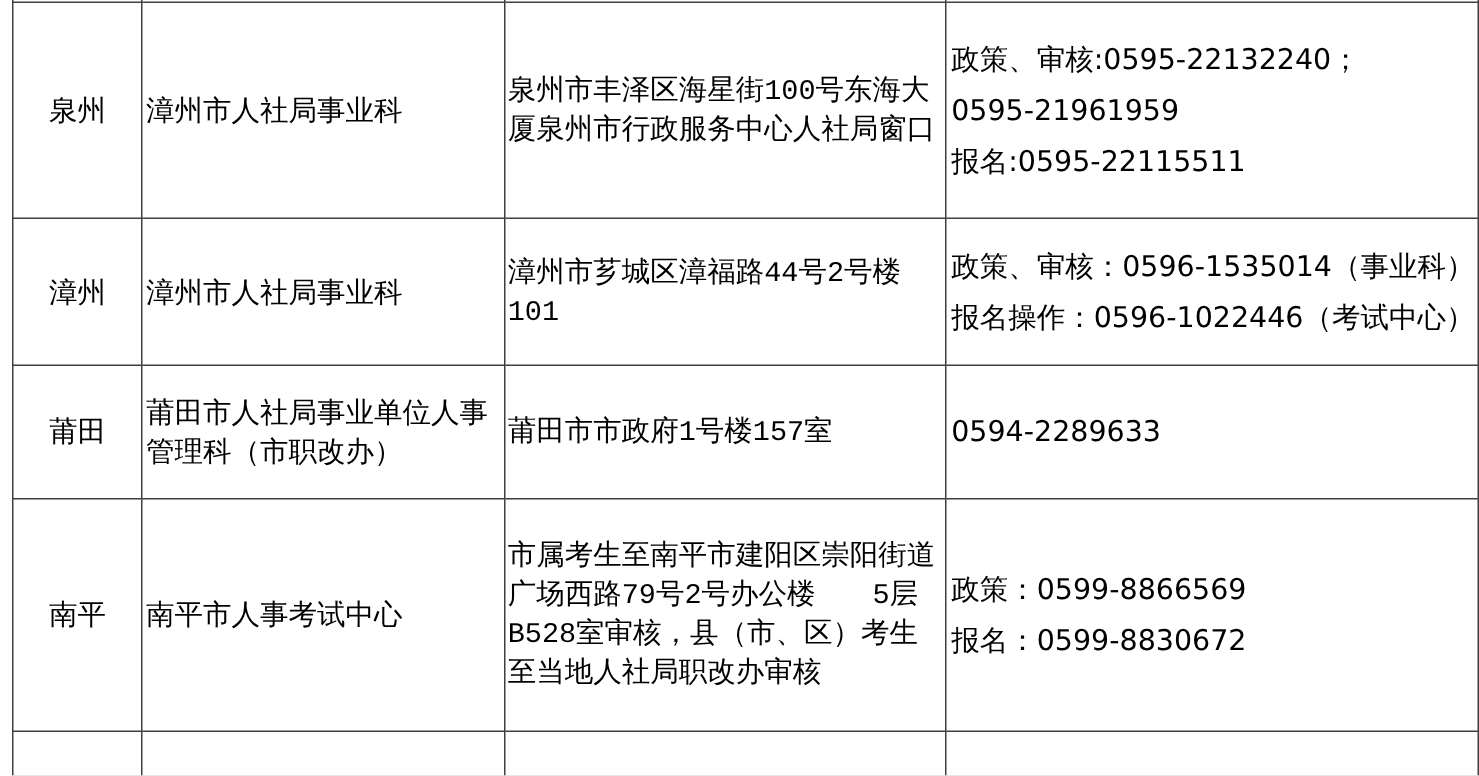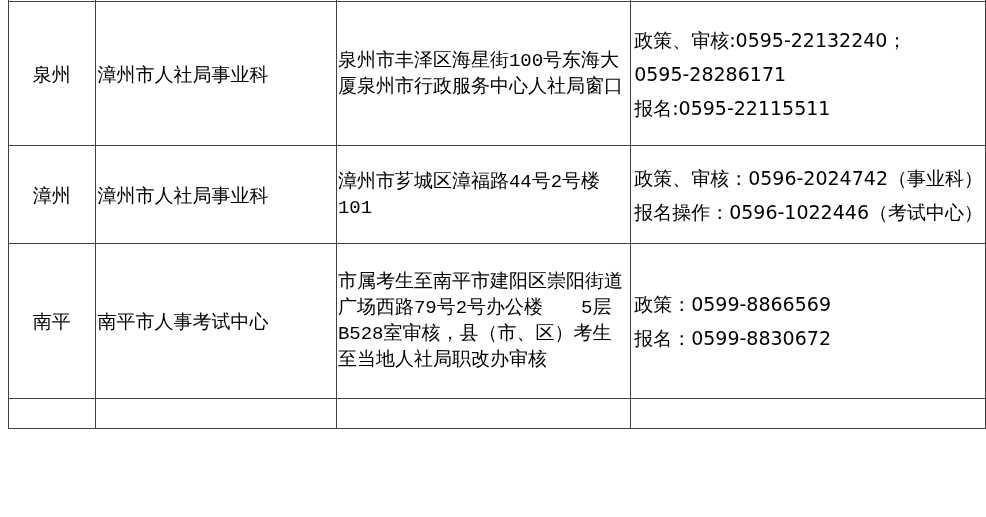--- a/index.html
+++ b/index.html
@@ -52,35 +52,43 @@
       <td class="col-addr"></td>
       <td class="col-phone"></td>
     </tr>
 
     <tr class="row-1">
       <td class="col-city">泉州</td>
       <td class="col-dept">漳州市人社局事业科</td>
       <td class="col-addr">泉州市丰泽区海星街100号东海大厦泉州市行政服务中心人社局窗口</td>
       <td class="col-phone">
         <p class="ph">政策、审核:0595-22132240；</p>
-        <p class="ph">0595-28286171</p>
+        <p class="ph">0595-21961959</p>
         <p class="ph">报名:0595-22115511</p>
       </td>
     </tr>
 
     <tr class="row-2">
       <td class="col-city">漳州</td>
       <td class="col-dept">漳州市人社局事业科</td>
       <td class="col-addr">漳州市芗城区漳福路44号2号楼101</td>
       <td class="col-phone">
-        <p class="ph">政策、审核：0596-2024742（事业科）</p>
+        <p class="ph">政策、审核：0596-1535014（事业科）</p>
         <p class="ph">报名操作：0596-1022446（考试中心）</p>
       </td>
     </tr>
 
+    <tr class="row-3">
+      <td class="col-city">莆田</td>
+      <td class="col-dept">莆田市人社局事业单位人事管理科（市职改办）</td>
+      <td class="col-addr">莆田市市政府1号楼157室</td>
+      <td class="col-phone">
+        <p class="ph">0594-2289633</p>
+      </td>
+    </tr>
 
     <tr class="row-4">
       <td class="col-city">南平</td>
       <td class="col-dept">南平市人事考试中心</td>
       <td class="col-addr">市属考生至南平市建阳区崇阳街道广场西路79号2号办公楼　　5层B528室审核，县（市、区）考生至当地人社局职改办审核</td>
       <td class="col-phone">
         <p class="ph">政策：0599-8866569</p>
         <p class="ph">报名：0599-8830672</p>
       </td>
     </tr>

